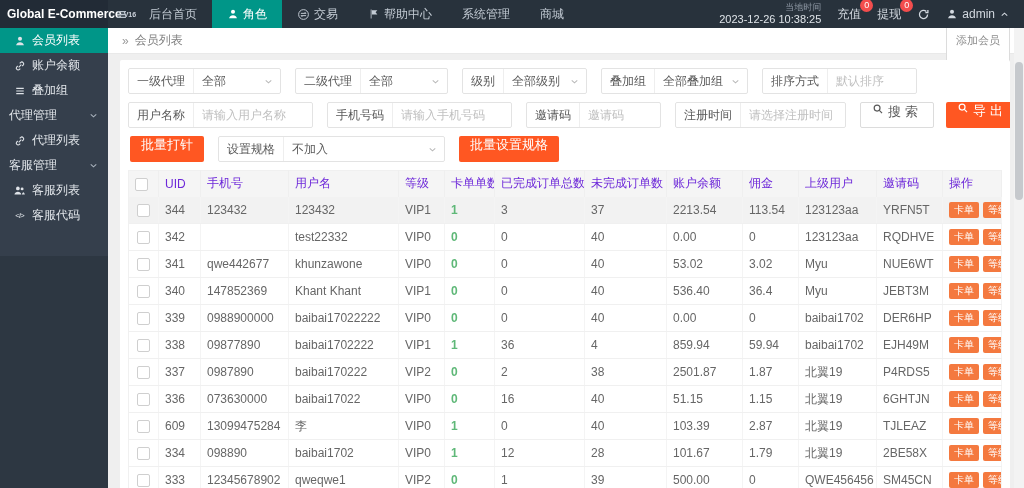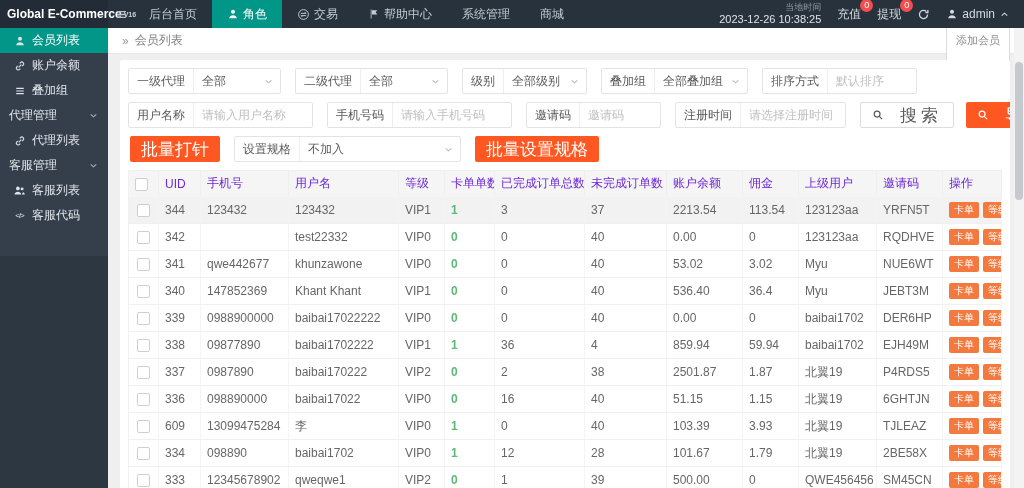--- a/index.html
+++ b/index.html
@@ -54,21 +54,21 @@
     border-radius:2px; background:#fff; }
   .flabel { padding:0 8px; font-size:12px; color:#595959; white-space:nowrap; border-right:1px solid #eee;
     height:100%; display:flex; align-items:center; }
   .fselect { display:flex; align-items:center; padding:0 6px 0 8px; font-size:12px; color:#595959;
     cursor:pointer; justify-content:space-between; }
   .fselect.muted .fvalue { color:#bfbfbf; }
   .fselect .arrow { color:#b9b9b9; margin-left:6px; display:flex; }
   .finput { border:none; outline:none; font-size:12px; color:#595959; padding:0 8px; height:24px;
     font-family:inherit; background:transparent; }
   .finput::placeholder { color:#c0c0c0; }
-  .btn { height:26px; display:inline-flex; align-items:center; gap:16px; font-size:17px;
+  .btn { height:26px; display:inline-flex; gap:4px; font-size:13px;
     border-radius:2px; padding:0 11px; cursor:pointer; white-space:nowrap; border:none; font-family:inherit; }
   .btn-plain { background:#fff; border:1px solid #dcdcdc; color:#595959; letter-spacing:4px; }
   .btn-orange { background:#ff5722; color:#fff; }
   .btn-orange.spaced { letter-spacing:4px; }
 
   
   .tbl { width:100%; border-collapse:collapse; table-layout:fixed; font-size:12px; color:#666;
     border:1px solid #f0f0f0; }
   .tbl th { background:#f5f5f5; color:#6d28d9; font-weight:normal; height:26px; text-align:left;
     padding:0 6px; white-space:nowrap; overflow:hidden; border-right:1px solid #efefef; }
@@ -505,21 +505,21 @@
             <td>38</td>
             <td>2501.87</td>
             <td>1.87</td>
             <td>北翼19</td>
             <td>P4RDS5</td>
             <td><span class="act" style="background: rgb(244, 121, 63);">卡单</span><span class="act" style="background: rgb(244, 121, 63);">等级</span></td>
           </tr>
           <tr>
             <td class="cell-cb"><span class="cb"></span></td>
             <td>336</td>
-            <td>098890000</td>
+            <td>073630000</td>
             <td>baibai17022</td>
             <td>VIP0</td>
             <td class="green">0</td>
             <td>16</td>
             <td>40</td>
             <td>51.15</td>
             <td>1.15</td>
             <td>北翼19</td>
             <td>6GHTJN</td>
             <td><span class="act" style="background: rgb(244, 121, 63);">卡单</span><span class="act" style="background: rgb(244, 121, 63);">等级</span></td>
@@ -527,21 +527,21 @@
           <tr>
             <td class="cell-cb"><span class="cb"></span></td>
             <td>609</td>
             <td>13099475284</td>
             <td>李</td>
             <td>VIP0</td>
             <td class="green">1</td>
             <td>0</td>
             <td>40</td>
             <td>103.39</td>
-            <td>3.93</td>
+            <td>2.87</td>
             <td>北翼19</td>
             <td>TJLEAZ</td>
             <td><span class="act" style="background: rgb(244, 121, 63);">卡单</span><span class="act" style="background: rgb(244, 121, 63);">等级</span></td>
           </tr>
           <tr>
             <td class="cell-cb"><span class="cb"></span></td>
             <td>334</td>
             <td>098890</td>
             <td>baibai1702</td>
             <td>VIP0</td>

